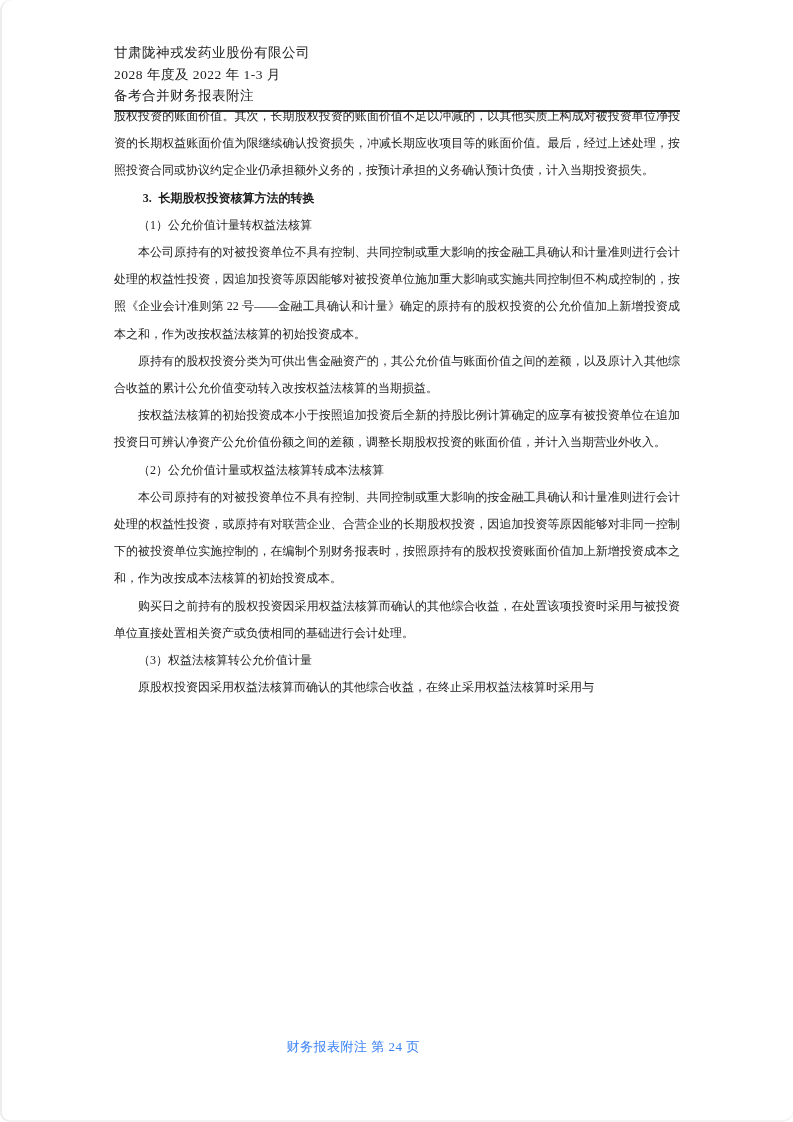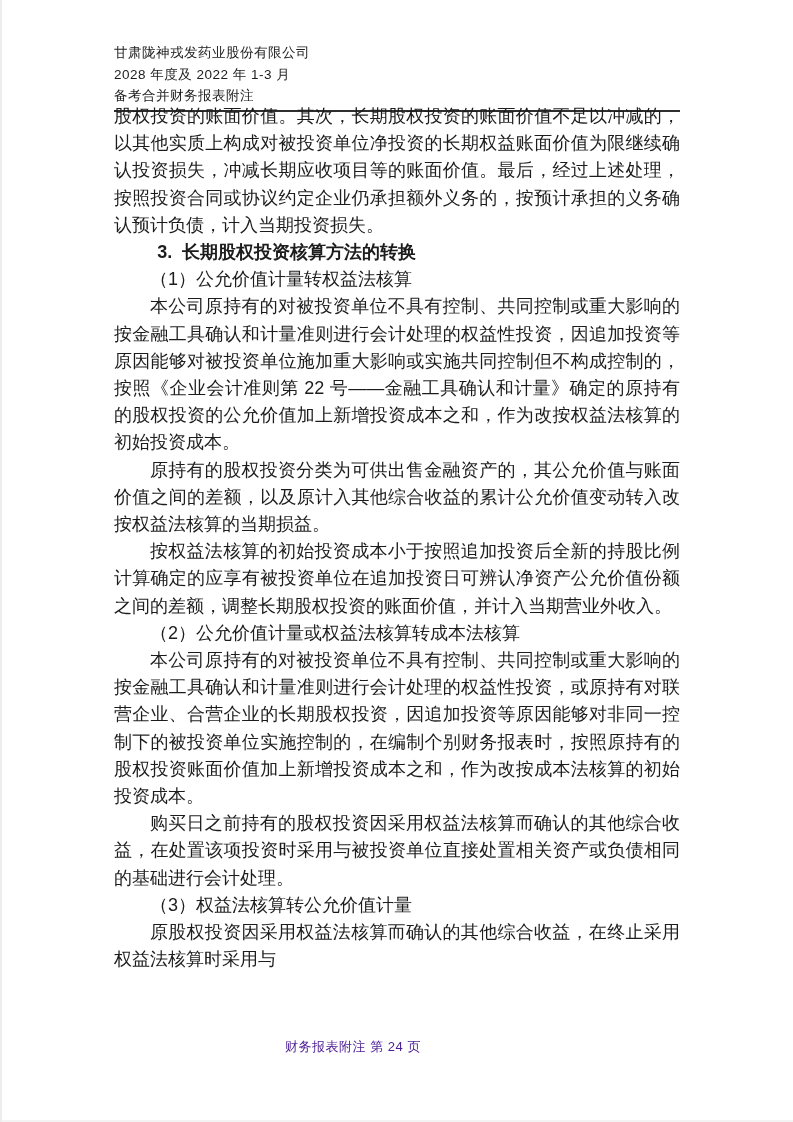--- a/index.html
+++ b/index.html
@@ -2,23 +2,24 @@
 <html><head>
 <meta charset="utf-8">
 <style>
   html, body { margin: 0; padding: 0; background: #ffffff; }
   .page {
     position: relative;
     width: 793px;
     height: 1122px;
     background: #ffffff;
     overflow: hidden;
-    font-family: Liberation Sans, sans-serif;
+    font-family: Liberation Serif, serif;
     color: #1c1c1c;
     box-shadow: inset 2px 0 0 #ededed, inset 0 -2px 0 #f3f3f3;
+    border-radius: 10px;
   }
   .header {
     position: absolute;
     left: 114px;
     top: 42px;
     width: 566px;
     font-size: 13.5px;
     line-height: 21.5px;
     letter-spacing: 0.5px;
   }
@@ -26,42 +27,42 @@
     margin-top: 3px;
     border: none;
     border-top: 2px solid #2f2f2f;
     height: 0;
   }
   .docbody {
     position: absolute;
     left: 114px;
     top: 103px;
     width: 566px;
-    font-size: 18px;
+    font-size: 12px;
     line-height: 27.2px;
     text-align: justify;
   }
   .docbody p { margin: 0; padding: 0; }
   .para { text-indent: 2em; }
   .para.no-indent { text-indent: 0; }
   .para.subheading { text-indent: 2em; }
   .heading {
     font-weight: bold;
     text-indent: 2.4em;
   }
   .heading .hnum { margin-right: 0.55em; }
   .footer {
     position: absolute;
     left: 0;
     top: 1038px;
     width: 706px;
     text-align: center;
     font-size: 13px;
     letter-spacing: 0.5px;
-    color: #4c1d95;
+    color: #3b82f6;
   }
 </style>
 </head>
 <body>
 
 <div class="page">
   <div class="header">
     <div>甘肃陇神戎发药业股份有限公司</div>
     <div>2028 年度及 2022 年 1-3 月</div>
     <div>备考合并财务报表附注</div>

